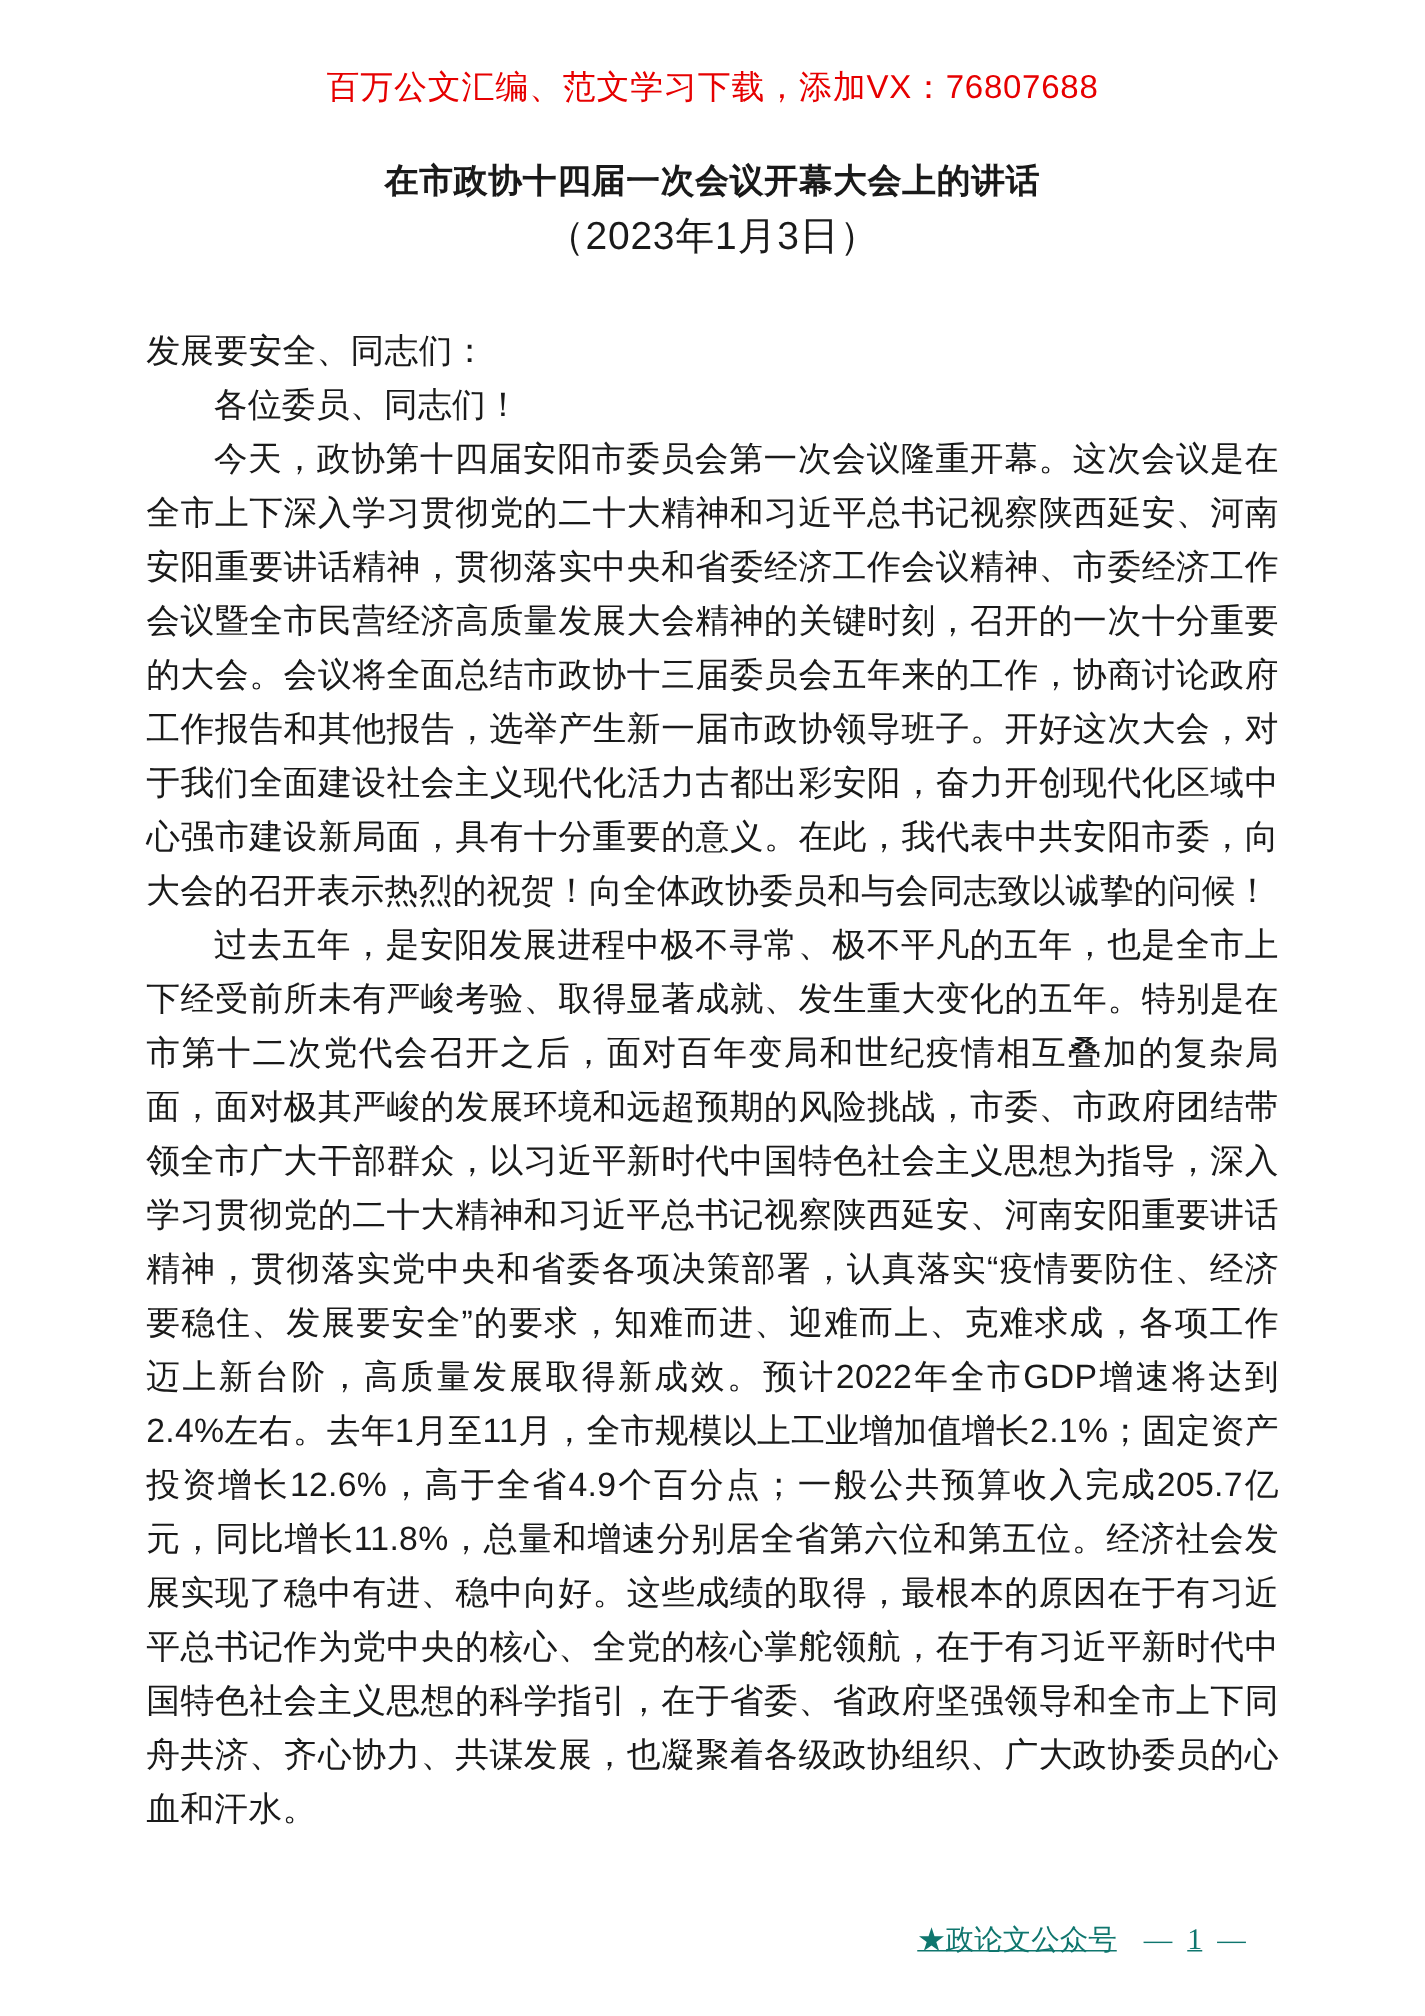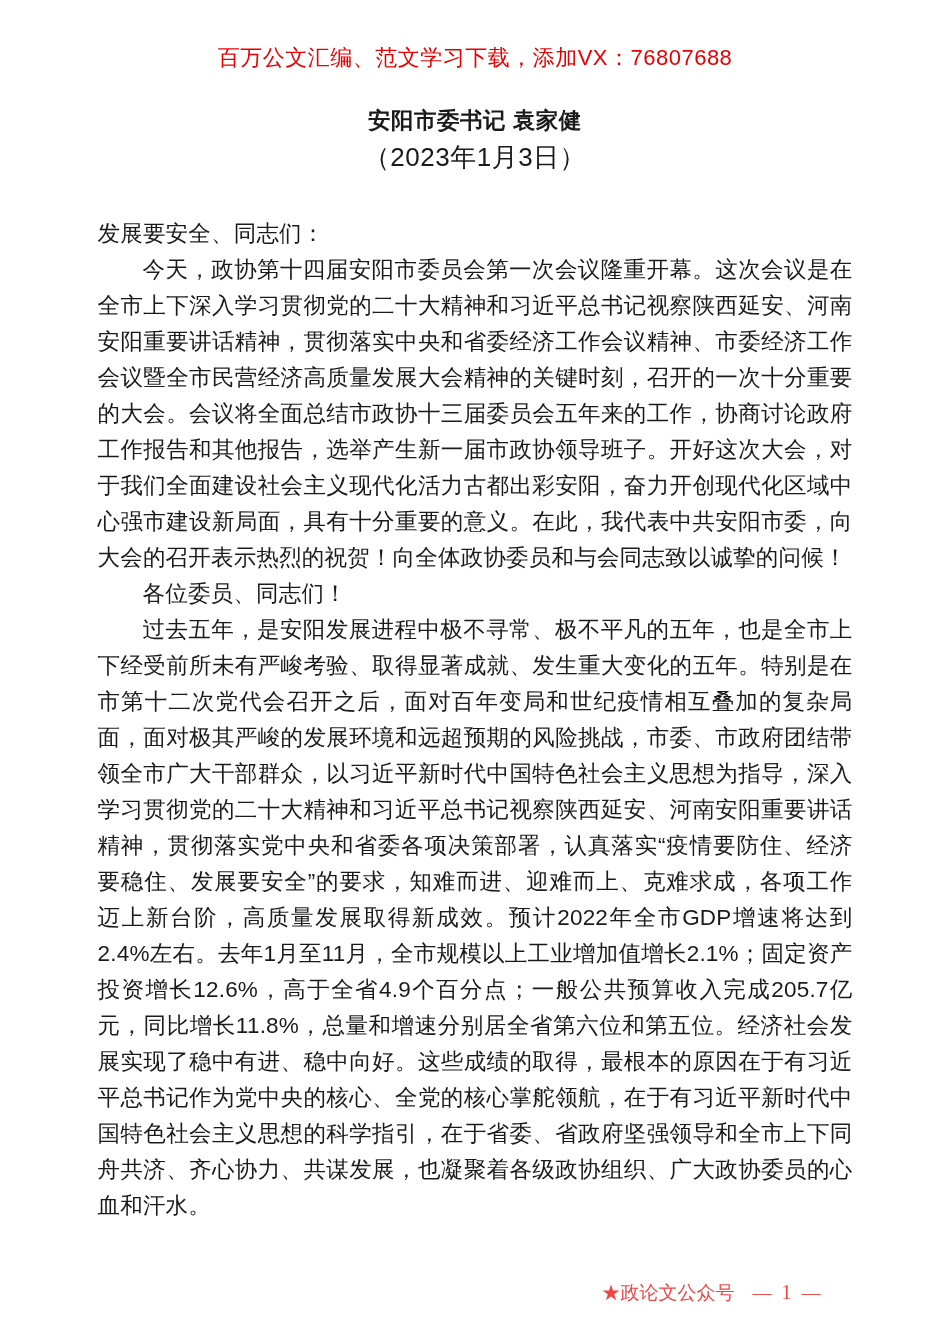--- a/index.html
+++ b/index.html
@@ -57,54 +57,55 @@
     line-height: 36px;
     text-align: justify;
     text-justify: inter-ideograph;
     letter-spacing: 0.2px;
   }
   .doc-body p.indent {
     text-indent: 2em;
   }
   .page-footer {
     position: absolute;
-    right: 125px;
+    right: 115px;
     bottom: 38px;
     font-family: "Liberation Serif", "DejaVu Serif", serif;
     font-size: 19px;
-    color: #ef4444;
+    color: #0f766e;
     white-space: nowrap;
+    text-decoration: underline;
   }
   .page-footer .dash {
     display: inline-block;
     margin: 0 10px 0 18px;
   }
   .page-footer .dash.right {
     margin: 0 0 0 10px;
   }
   .page-footer .num {
     font-size: 20px;
   }
 </style>
 </head>
 <body>
 
 <div class="page">
 
   <div class="promo">百万公文汇编、范文学习下载，添加VX：76807688</div>
 
+  <div class="doc-title">在市政协十四届一次会议开幕大会上的讲话</div>
 
-  <div class="doc-author">安阳市委书记 袁家健</div>
 
   <div class="doc-date">（2023年1月3日）</div>
 
   <div class="doc-body">
     <p>发展要安全、同志们：</p>
+    <p class="indent">各位委员、同志们！</p>
     <p class="indent">今天，政协第十四届安阳市委员会第一次会议隆重开幕。这次会议是在全市上下深入学习贯彻党的二十大精神和习近平总书记视察陕西延安、河南安阳重要讲话精神，贯彻落实中央和省委经济工作会议精神、市委经济工作会议暨全市民营经济高质量发展大会精神的关键时刻，召开的一次十分重要的大会。会议将全面总结市政协十三届委员会五年来的工作，协商讨论政府工作报告和其他报告，选举产生新一届市政协领导班子。开好这次大会，对于我们全面建设社会主义现代化活力古都出彩安阳，奋力开创现代化区域中心强市建设新局面，具有十分重要的意义。在此，我代表中共安阳市委，向大会的召开表示热烈的祝贺！向全体政协委员和与会同志致以诚挚的问候！</p>
-    <p class="indent">各位委员、同志们！</p>
     <p class="indent">过去五年，是安阳发展进程中极不寻常、极不平凡的五年，也是全市上下经受前所未有严峻考验、取得显著成就、发生重大变化的五年。特别是在市第十二次党代会召开之后，面对百年变局和世纪疫情相互叠加的复杂局面，面对极其严峻的发展环境和远超预期的风险挑战，市委、市政府团结带领全市广大干部群众，以习近平新时代中国特色社会主义思想为指导，深入学习贯彻党的二十大精神和习近平总书记视察陕西延安、河南安阳重要讲话精神，贯彻落实党中央和省委各项决策部署，认真落实“疫情要防住、经济要稳住、发展要安全”的要求，知难而进、迎难而上、克难求成，各项工作迈上新台阶，高质量发展取得新成效。预计2022年全市GDP增速将达到2.4%左右。去年1月至11月，全市规模以上工业增加值增长2.1%；固定资产投资增长12.6%，高于全省4.9个百分点；一般公共预算收入完成205.7亿元，同比增长11.8%，总量和增速分别居全省第六位和第五位。经济社会发展实现了稳中有进、稳中向好。这些成绩的取得，最根本的原因在于有习近平总书记作为党中央的核心、全党的核心掌舵领航，在于有习近平新时代中国特色社会主义思想的科学指引，在于省委、省政府坚强领导和全市上下同舟共济、齐心协力、共谋发展，也凝聚着各级政协组织、广大政协委员的心血和汗水。</p>
   </div>
 
   <div class="page-footer">
     <span>★政论文公众号</span><span class="dash">—</span><span class="num">1</span><span class="dash right">—</span>
   </div>
 
 </div>
 
 </body></html>

